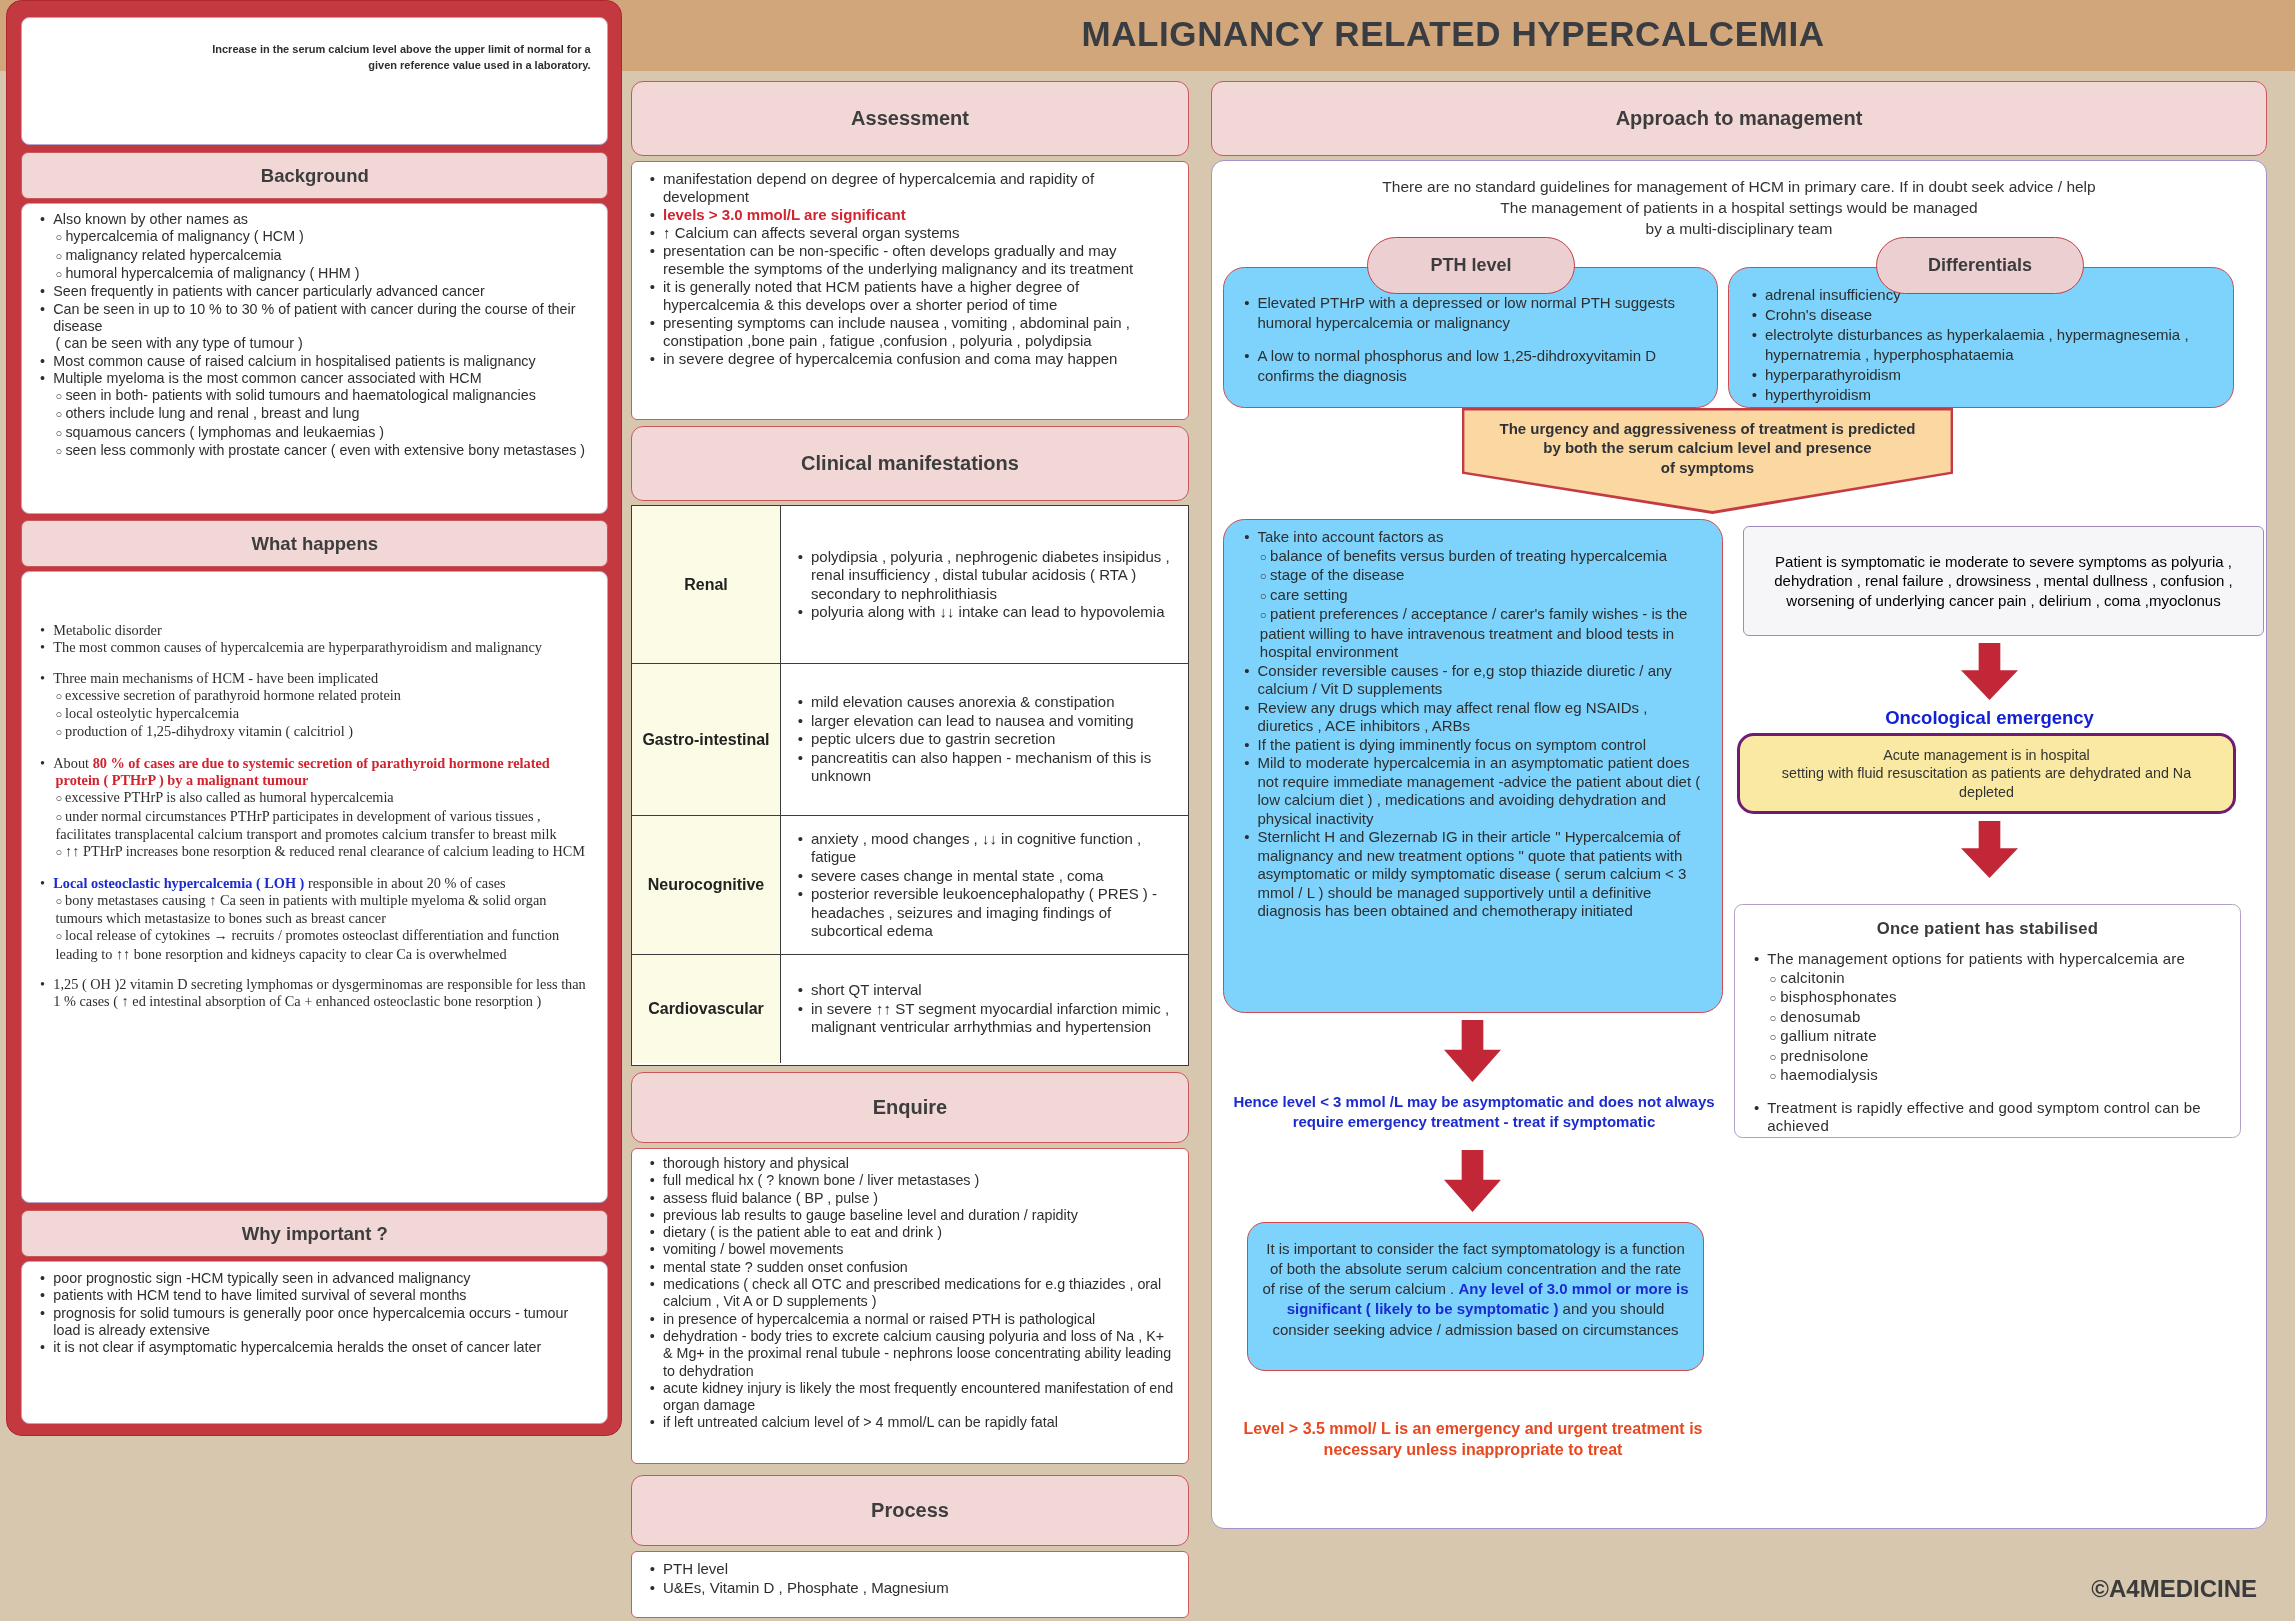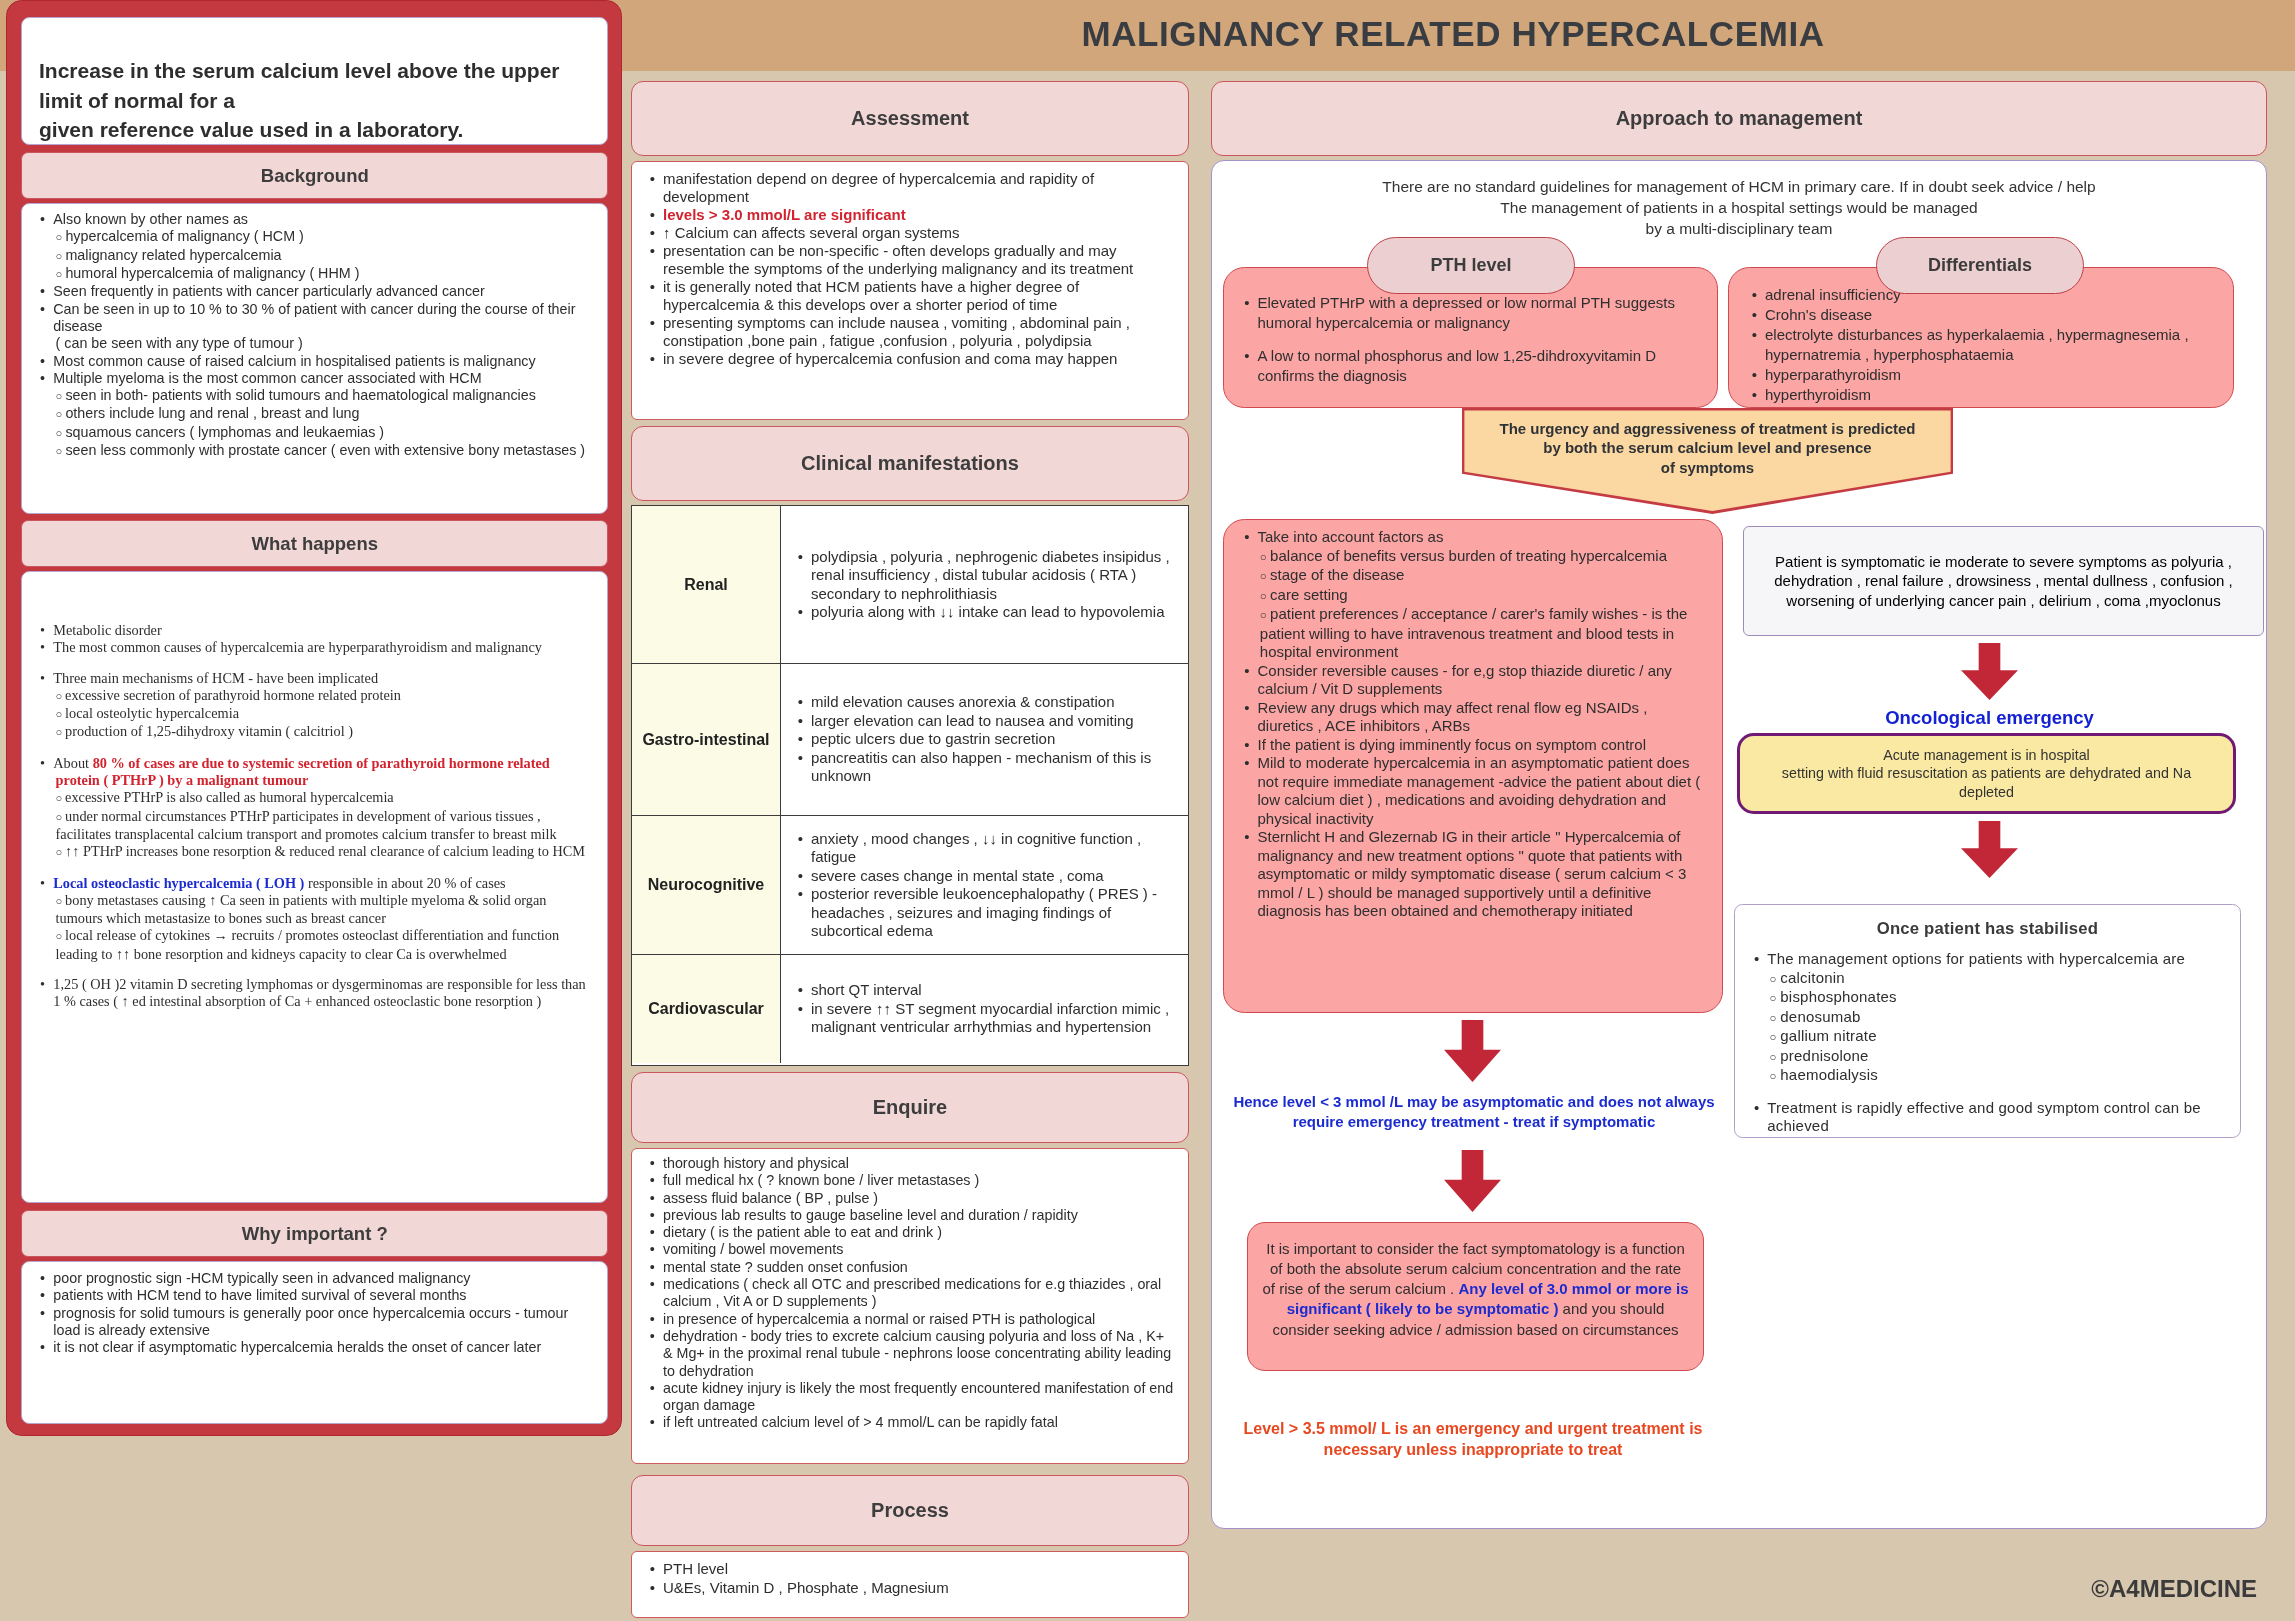--- a/index.html
+++ b/index.html
@@ -29,21 +29,21 @@
   .wbox {
     background:#ffffff; border:1.2px solid #b5a6cf; border-radius:8.4px;
     overflow:hidden;
   }
   .hdr {
     display:flex; align-items:center; justify-content:center;
     background:#f2d7d7; border:1.2px solid #c9565c; border-radius:7.2px;
     font-size:18.5px; font-weight:bold; color:#3d3d3d;
   }
   #intro-box { top:15.5px; height:128px; padding:9.6px 16.7px;
-    text-align:left; font-weight:bold; font-size:21px; line-height:1.4; white-space:pre-line; }
+    text-align:right; font-weight:bold; font-size:11px; line-height:1.4; white-space:pre-line; }
   #bg-hdr   { top:151px; height:47px; }
   #bg-box   { top:202px; height:311px; padding:7.2px 13px; }
   #wh-hdr   { top:519px; height:47px; }
   #wh-box   { top:570px; height:632px; padding:50px 13px 6px;font-family:Liberation Serif, serif; }
   #why-hdr  { top:1209px; height:47px; }
   #why-box  { top:1260px; height:163px; padding:8px 13px 6px; }
 
   
   .list { font-size:14.3px; line-height:17.3px; }
   .li { position:relative; }
@@ -93,21 +93,21 @@
     background:#fff; border:1.8px solid #a391c9; border-radius:13px;
   }
   #right-intro { left:1259px; top:177px; width:960px; text-align:center;
     font-size:15.5px; line-height:1.35; white-space:pre-line; color:#333; }
 
   .stadium {
     display:flex; align-items:center; justify-content:center;
     background:#eccfd1; border:1.8px solid #c0424a; border-radius:36px;
     font-size:18px; font-weight:bold; color:#3c3c3c; z-index:3;
   }
-  .rbox { background:#fca5a5; border:1.2px solid #d0494f; border-radius:21.5px; overflow:hidden; }
+  .rbox { background:#7dd3fc; border:1.2px solid #d0494f; border-radius:21.5px; overflow:hidden; }
   #pth-stadium  { left:1367px; top:237px; width:208px; height:57px; }
   #pth-box      { left:1223px; top:267px; width:495px; height:141px; padding:25px 15.5px 6px; }
   #pth-box .list, #diff-box .list { font-size:15px; line-height:20px; }
   #diff-stadium { left:1876px; top:237px; width:208px; height:57px; }
   #diff-box     { left:1728px; top:267px; width:506px; height:141px; padding:16.7px 18px 6px; }
 
   
   #callout { left:1462px; top:408px; width:491px; height:106px;
     background:#c53b44;
     clip-path:polygon(0 0,100% 0,100% 62%,51% 100%,0 62%);

